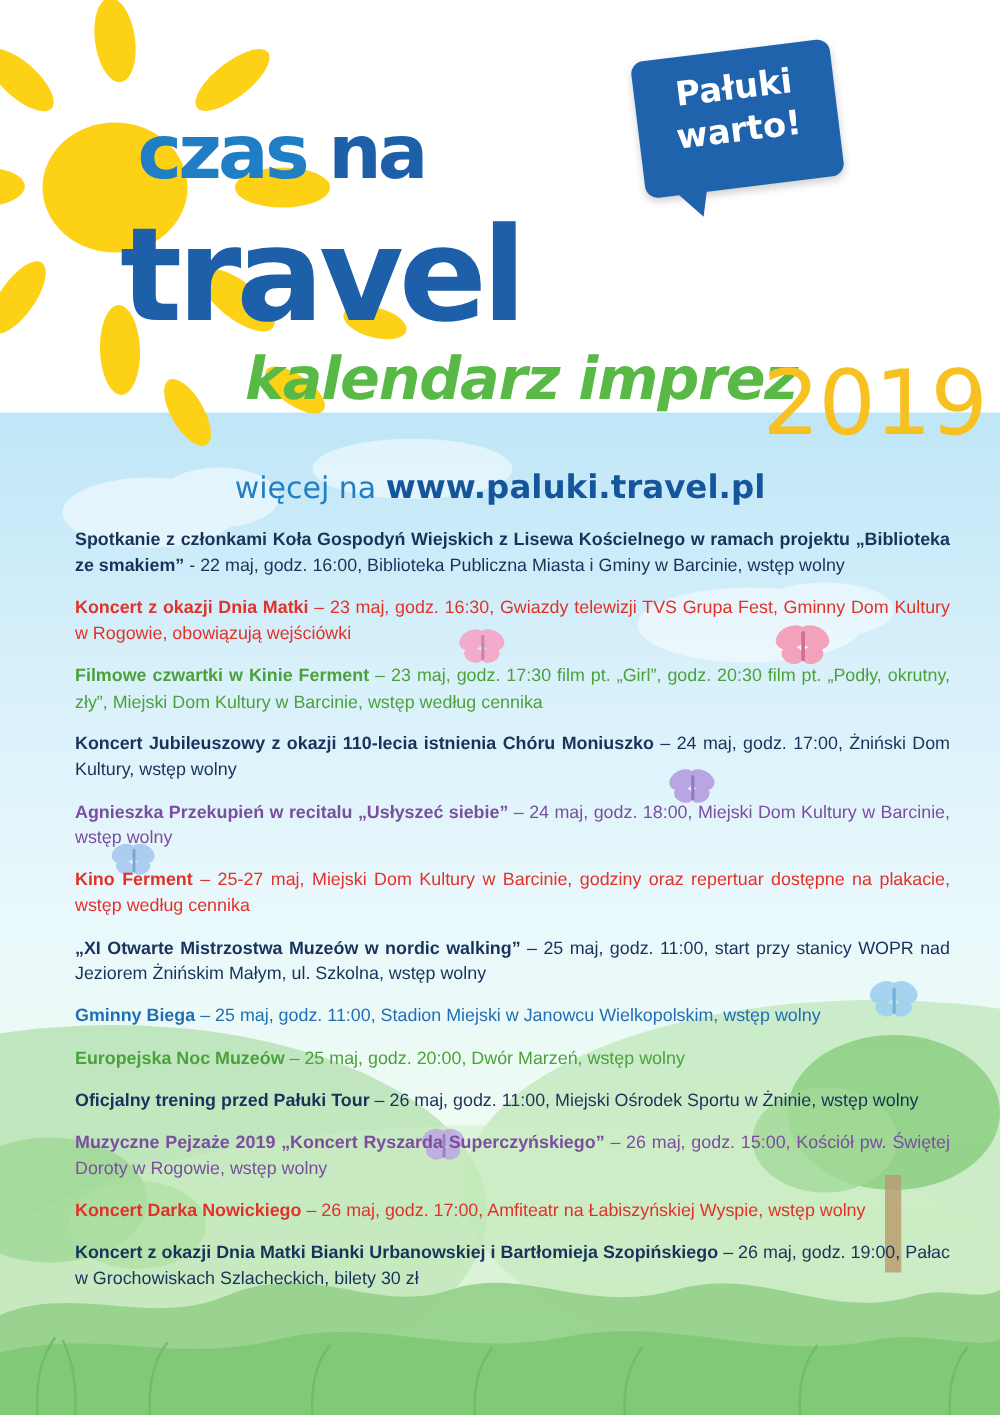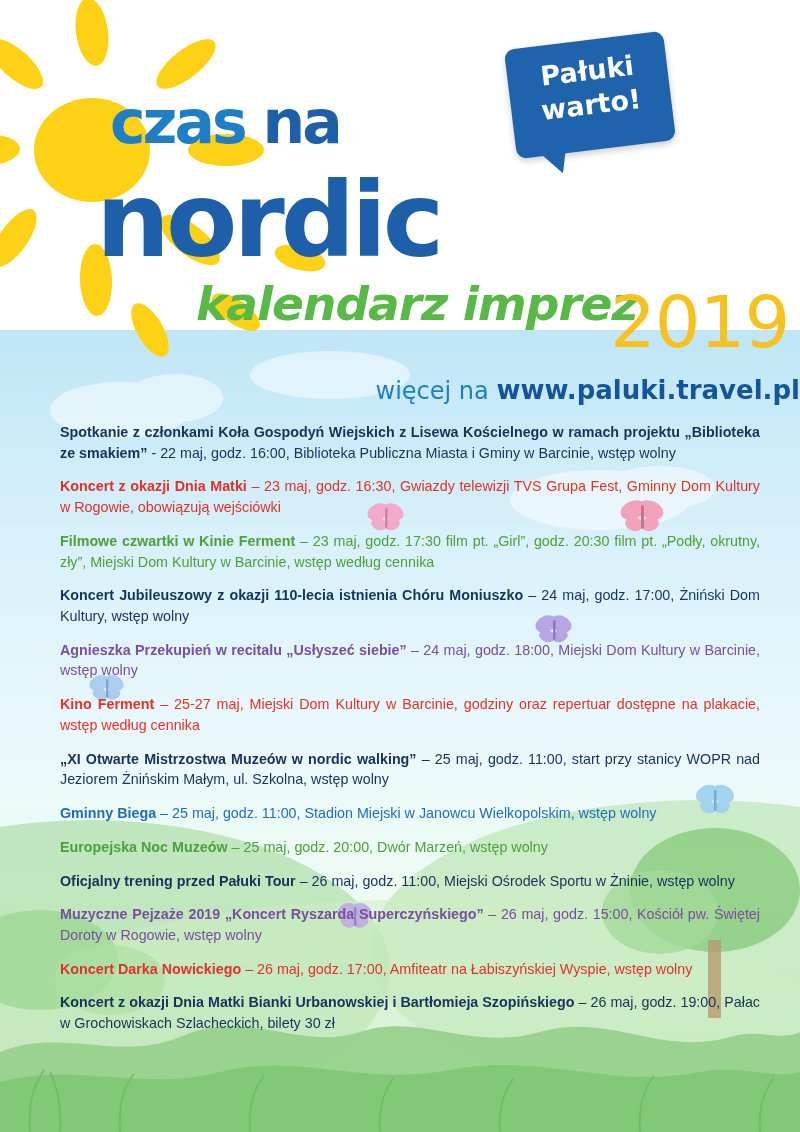--- a/index.html
+++ b/index.html
@@ -132,21 +132,21 @@
     border-right: 10px solid transparent;
     border-top: 26px solid #1f63ad;
     transform: rotate(-7deg);
   }
 
   .more-line {
     position: absolute;
     left: 0;
     top: 375px;
     width: 800px;
-    text-align: right;
+    text-align: center;
     font-family: "DejaVu Sans", sans-serif;
     font-size: 24px;
     color: #1f7ec4;
     white-space: nowrap;
   }
   .more-line .wwwlink {
     font-weight: bold;
     font-size: 26px;
     color: #14559b;
   }
@@ -240,21 +240,21 @@
         <ellipse cx="16" cy="64" rx="14" ry="34" transform="rotate(312 16 64)"></ellipse>
         <ellipse cx="150" cy="330" rx="13" ry="30" transform="rotate(150 150 330)"></ellipse>
         <ellipse cx="236" cy="312" rx="12" ry="28" transform="rotate(125 236 312)"></ellipse>
         <ellipse cx="300" cy="258" rx="12" ry="26" transform="rotate(105 300 258)"></ellipse>
       </g>
     </g>
   </svg>
 
   <div class="title-block">
     <div class="czas-na"><span>czas </span><span class="na">na</span></div>
-    <div class="weekend">nordic</div>
+    <div class="weekend">travel</div>
     <div class="kalendarz">kalendarz imprez</div>
     <div class="year">2019</div>
 
     <div class="badge">
       <div class="badge-inner">
         <div>Pałuki</div>
         <div>warto!</div>
       </div>
       <div class="badge-tail"></div>
     </div>

